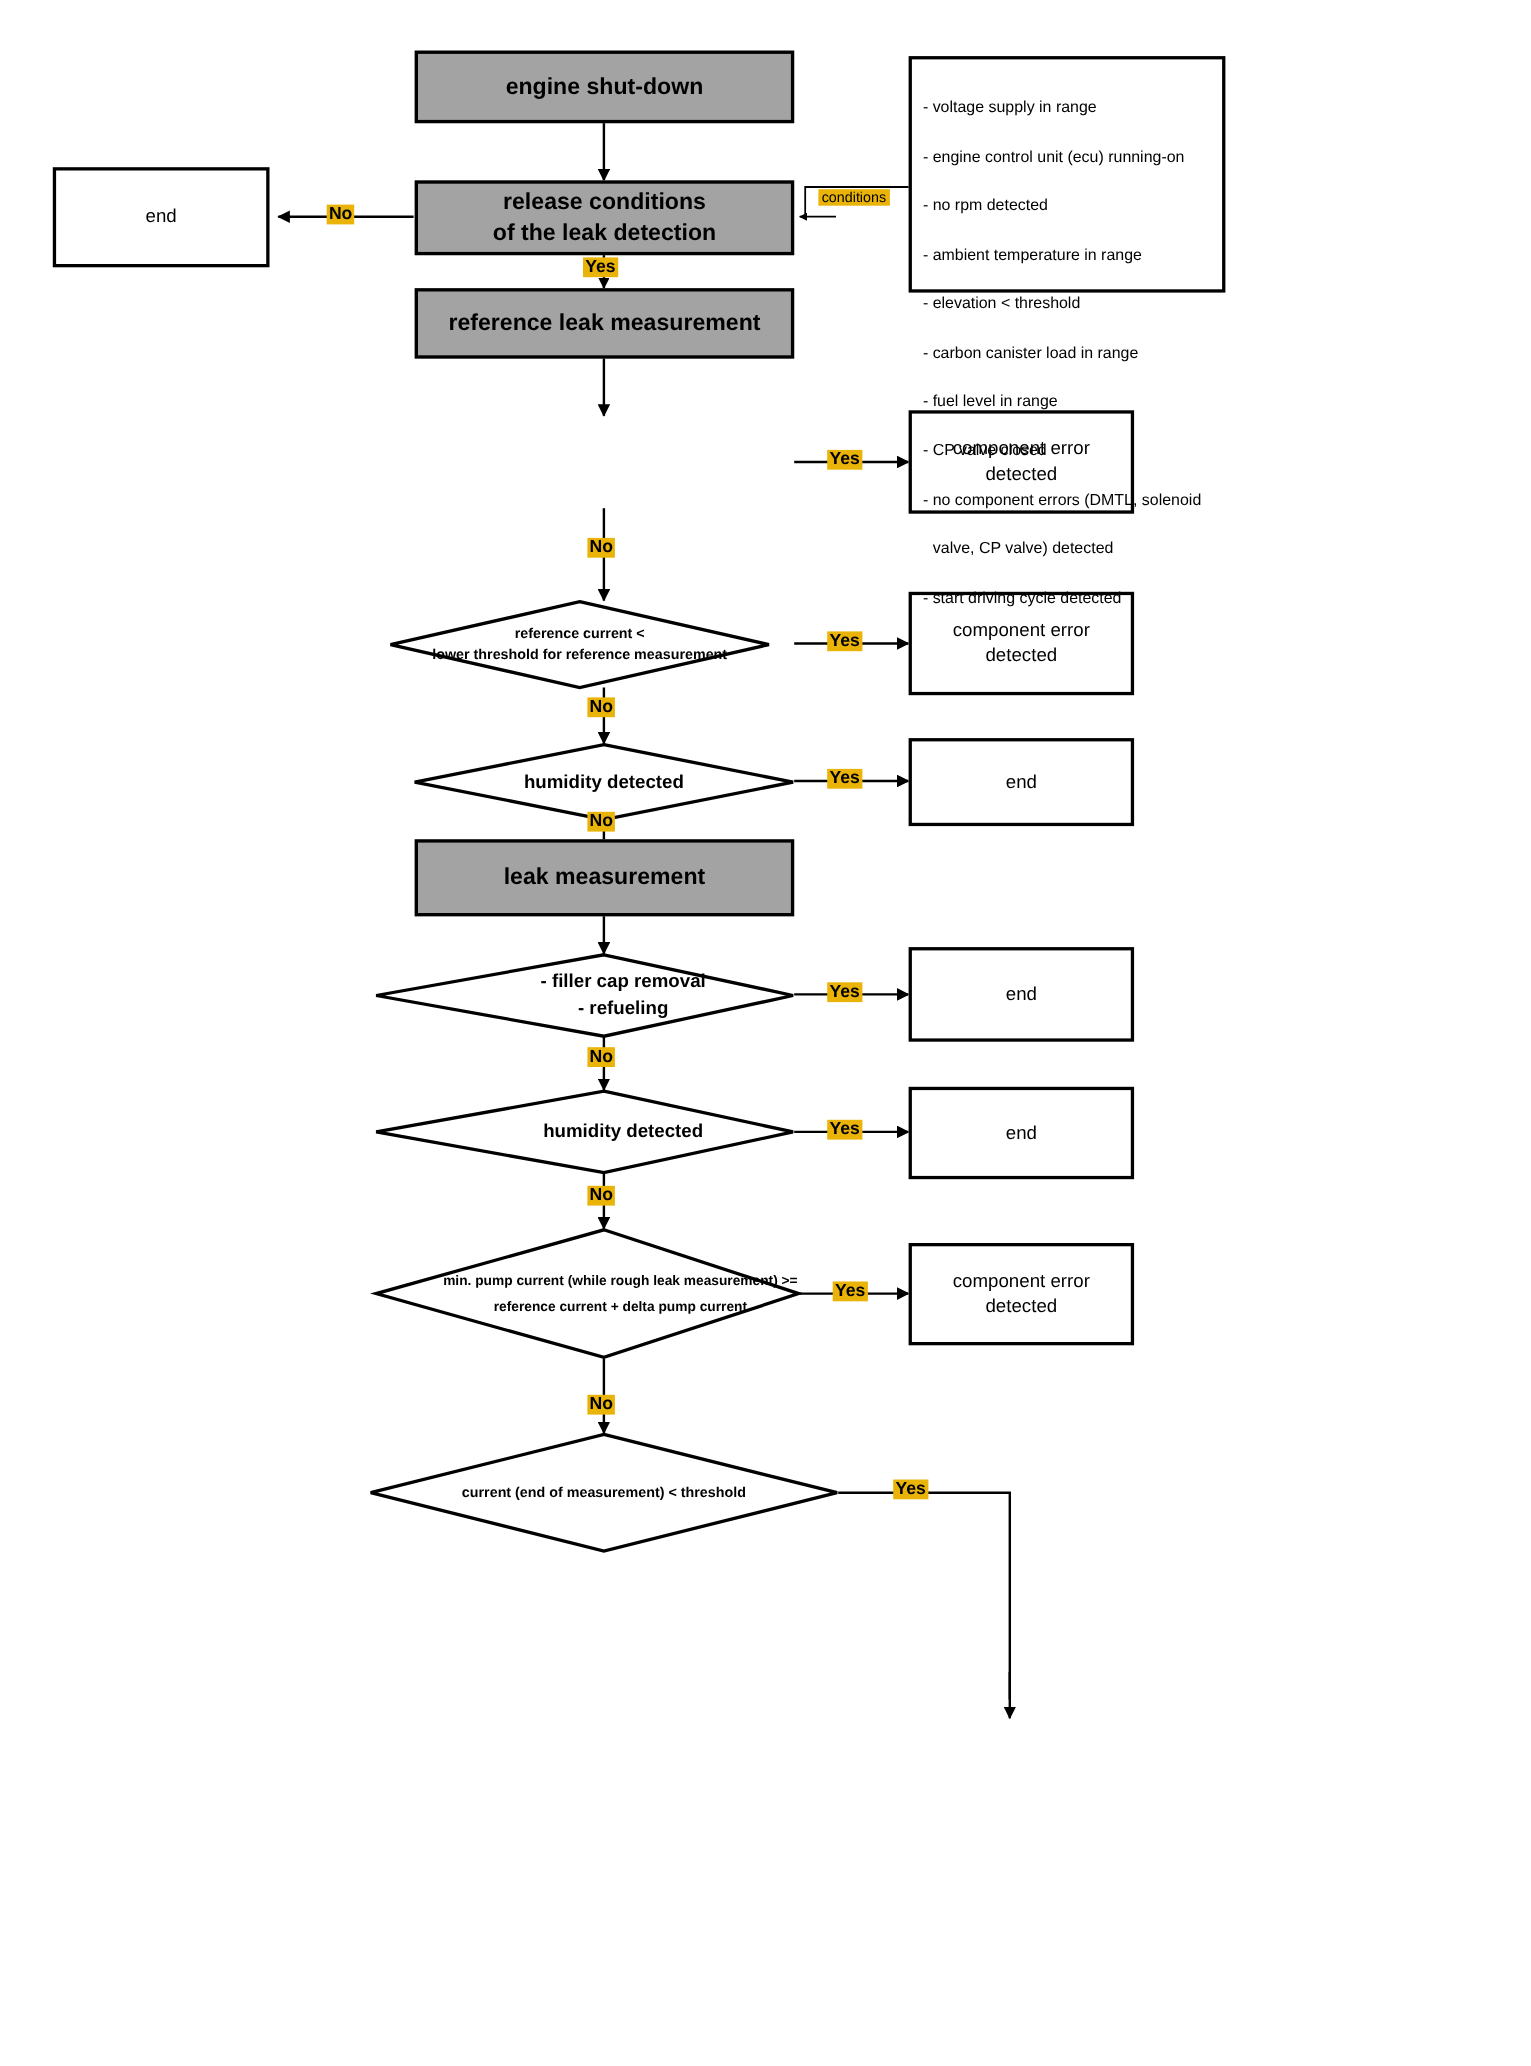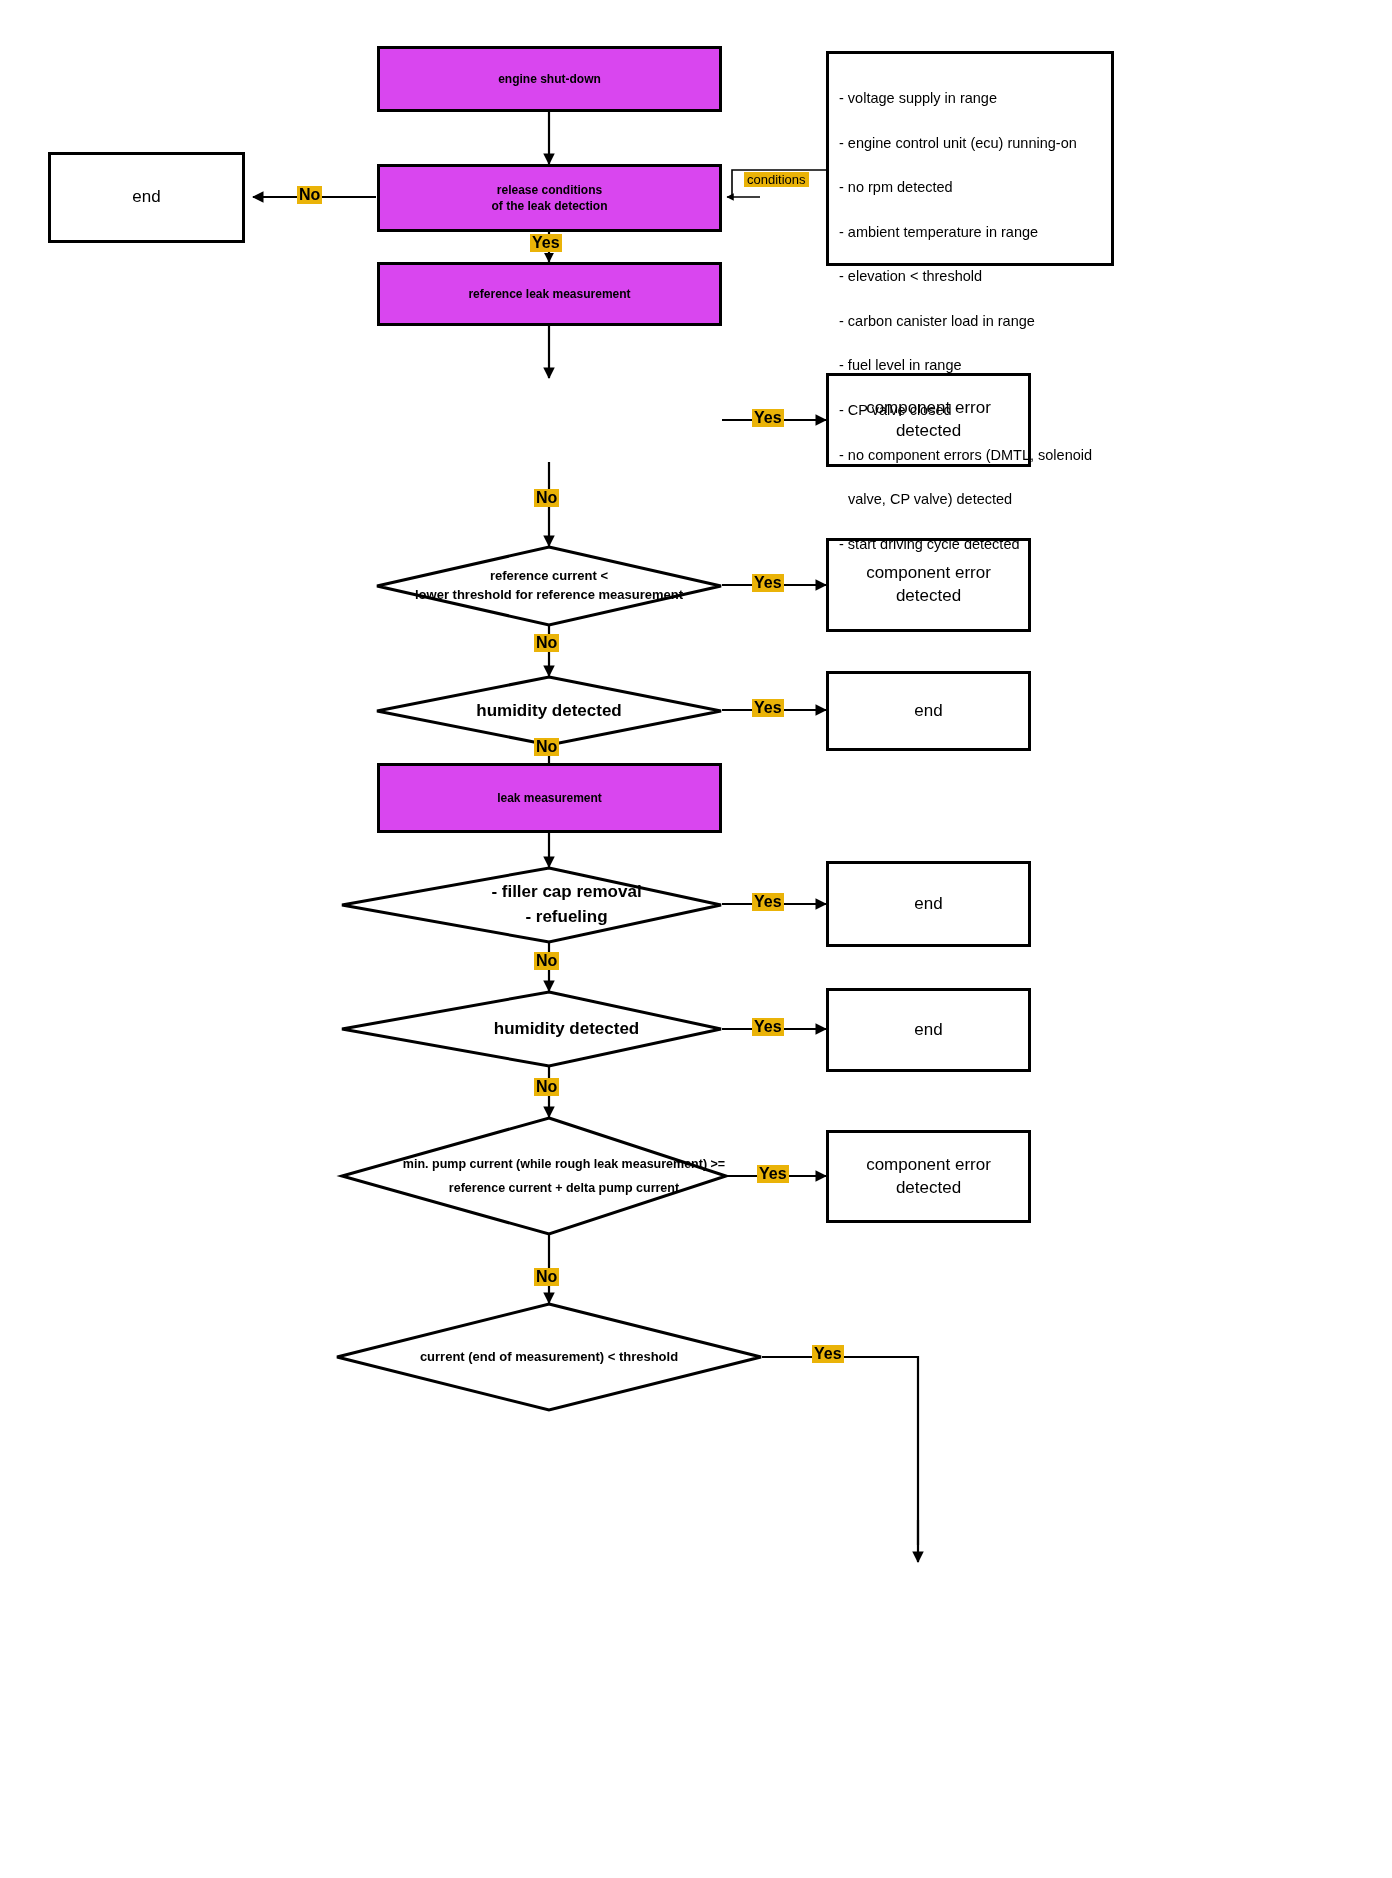--- a/index.html
+++ b/index.html
@@ -21,23 +21,23 @@
   .node {
     position: absolute;
     box-sizing: border-box;
     display: flex;
     align-items: center;
     justify-content: center;
     text-align: center;
   }
   .proc {
     border: 3px solid #000;
-    background: #d946ef;
+    background: #a3a3a3;
     font-weight: bold;
-    font-size: 12px;
+    font-size: 21px;
     line-height: 1.35;
   }
   .termbox {
     border: 3px solid #000;
     background: #fff;
     font-weight: normal;
     font-size: 17px;
     line-height: 1.35;
   }
   .notebox {
@@ -218,21 +218,21 @@
     <div class="line">- elevation &lt; threshold</div>
     <div class="line">- carbon canister load in range</div>
     <div class="line">- fuel level in range</div>
     <div class="line">- CP valve closed</div>
     <div class="line">- no component errors (DMTL, solenoid</div>
     <div class="line cont">valve, CP valve) detected</div>
     <div class="line">- start driving cycle detected</div>
   </div>
 
 
-  <div class="diamond-wrap" style="left:376px; top:546px; width:346px; height:80px;text-decoration:underline;">
+  <div class="diamond-wrap" style="left:354px; top:546px; width:346px; height:80px;text-decoration:underline;">
     <svg width="346" height="80" viewBox="0 0 346 80">
       <polygon points="173,1 345,40 173,79 1,40" fill="#fff" stroke="#000" stroke-width="3"></polygon>
     </svg>
     <div class="diamond-label sm">
       <div>
         <div class="nowrap">reference current  &lt;</div>
         <div class="nowrap">lower threshold for reference measurement</div>
       </div>
     </div>
   </div>

